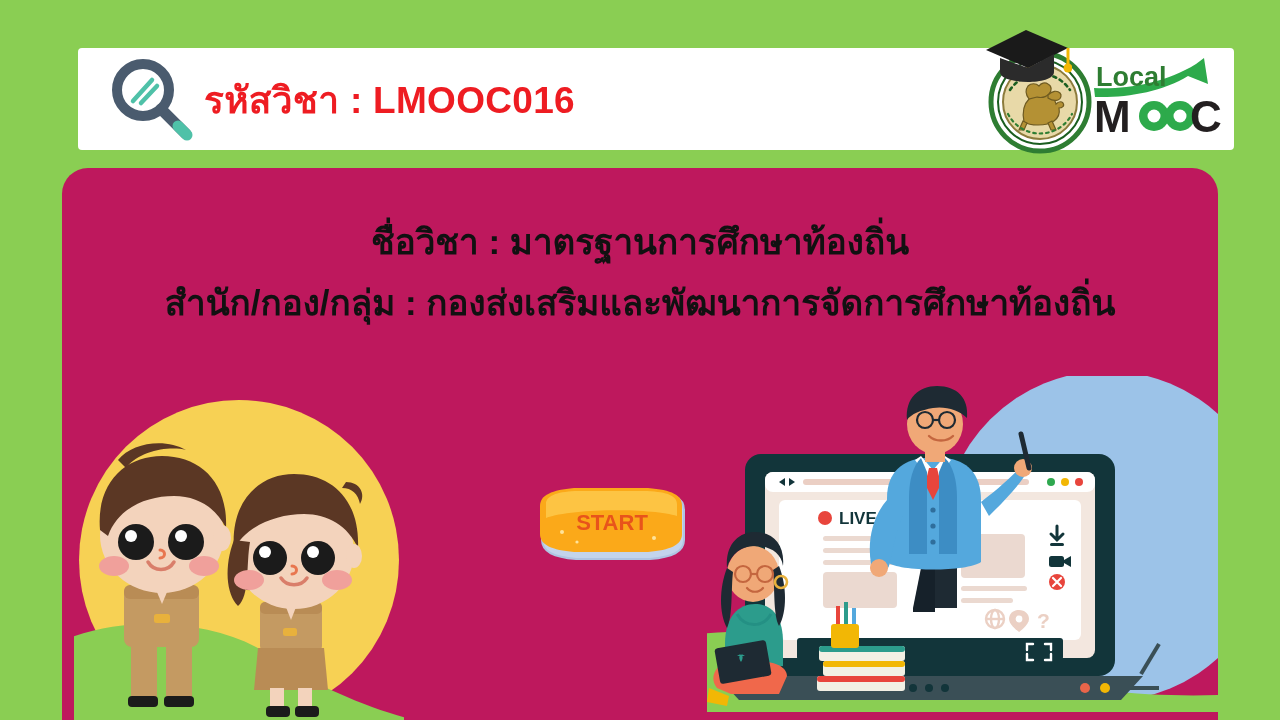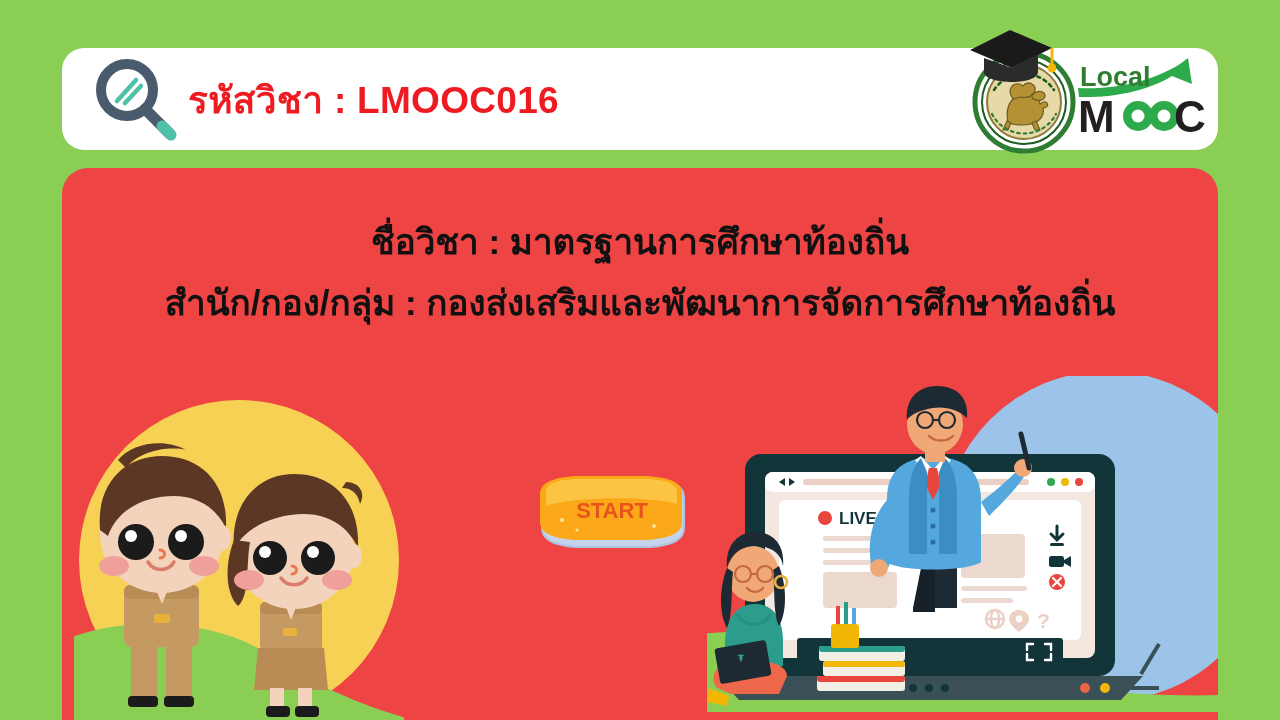--- a/index.html
+++ b/index.html
@@ -5,50 +5,50 @@
   html,body{margin:0;padding:0;}
   body{
     width:1280px;height:720px;overflow:hidden;
     font-family:"Liberation Sans","DejaVu Sans",sans-serif;
     background:#8ACE53;position:relative;
   }
   .stage{position:absolute;inset:0;background:#8ACE53;}
 
   
   .header-card{
-    position:absolute;left:62px;top:48px;width:1156px;height:102px;
-    background:#ffffff;border-radius:22px;
+    position:absolute;left:78px;top:48px;width:1156px;height:102px;
+    background:#ffffff;border-radius:4px;
     display:flex;align-items:center;
   }
   .mag-wrap{position:absolute;left:28px;top:8px;width:92px;height:88px;}
   .header-title{
     position:absolute;left:126px;top:50%;transform:translateY(-50%);
     color:#EE1C22;font-size:37px;font-weight:bold;letter-spacing:.3px;
     white-space:nowrap;
   }
   .logo-block{position:absolute;right:10px;top:-16px;width:240px;height:126px;text-decoration:underline;}
   .emblem{position:absolute;left:4px;top:18px;width:104px;height:104px;}
   .cap{position:absolute;left:-4px;top:-8px;width:92px;height:62px;}
   .logo-text{position:absolute;left:108px;top:22px;width:130px;height:86px;}
 
   
   .body-card{
     position:absolute;left:62px;top:168px;width:1156px;height:552px;
-    background:#ef4444;border-radius:26px 26px 0 0;overflow:hidden;
+    background:#be185d;border-radius:26px 26px 0 0;overflow:hidden;
   }
   .subject-lines{
     position:absolute;left:0;top:48px;width:100%;
     text-align:center;color:#111111;
   }
   .line1{font-size:35px;font-weight:bold;line-height:1.5;white-space:nowrap;}
   .line2{font-size:35px;font-weight:bold;line-height:1.5;white-space:nowrap;margin-top:8px;text-align:center;}
 
   
   .start-btn{
-    position:absolute;left:470px;top:304px;width:160px;height:78px;
+    position:absolute;left:470px;top:316px;width:160px;height:78px;
     cursor:pointer;
   }
 
   
   .illus-left{position:absolute;left:12px;top:222px;width:330px;height:330px;}
   .illus-right{position:absolute;left:645px;top:208px;width:520px;height:336px;}
 </style>
 </head>
 <body>
 

